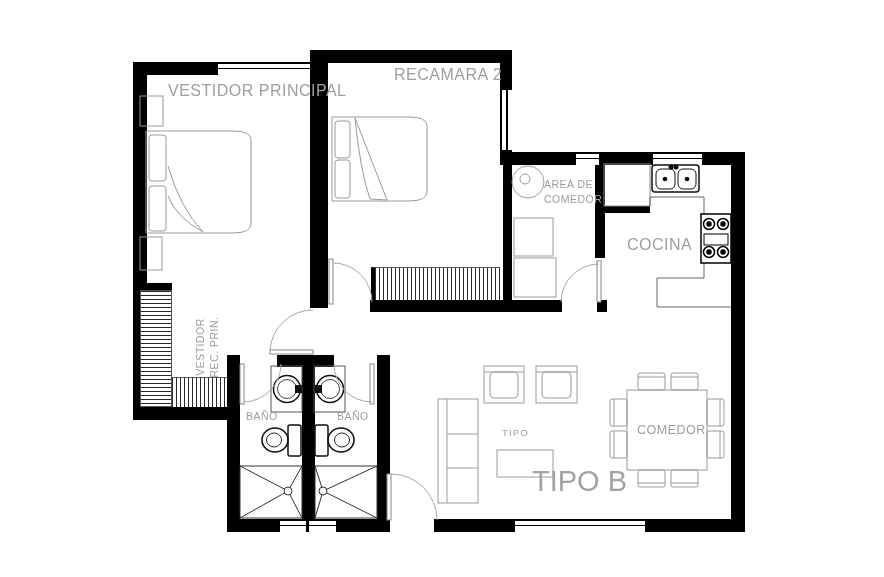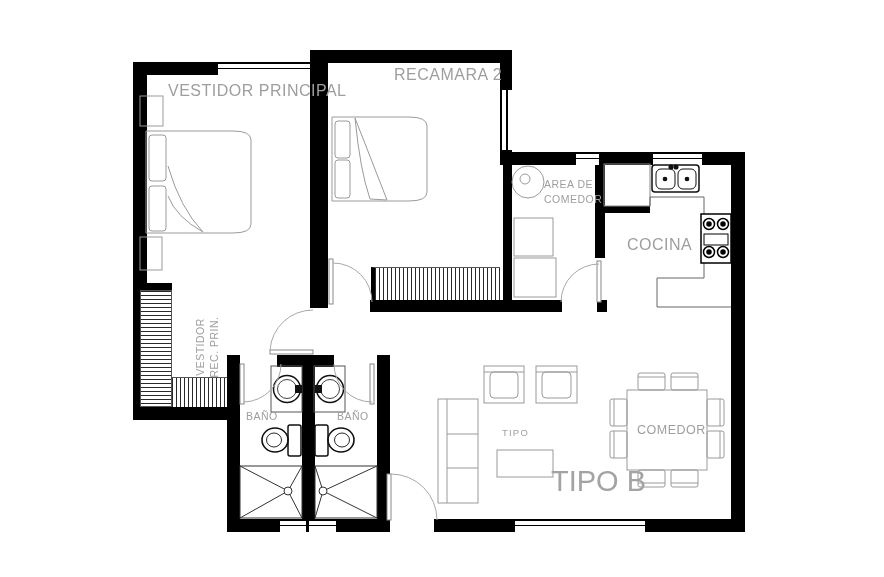--- a/index.html
+++ b/index.html
@@ -13,21 +13,21 @@
   .hatch-h{position:absolute;background:repeating-linear-gradient(180deg,#2a2a2a 0 1px,#fff 1px 4px);
            border:1px solid #555;box-sizing:border-box;}
   .hatch-v{position:absolute;background:repeating-linear-gradient(90deg,#2a2a2a 0 1px,#fff 1px 4px);
            border-top:1px solid #555;box-sizing:border-box;}
   .label{position:absolute;color:#9e9e9e;font-size:16px;letter-spacing:.5px;white-space:nowrap;}
   .label.small{font-size:10.5px;}
   .label.tiny{font-size:9.5px;letter-spacing:1.2px;}
   .label.center{text-align:left;white-space:normal;}
   #vestidor-label{left:152px;top:333px;width:110px;line-height:14px;font-size:10.5px;
                   transform:rotate(-90deg);text-align:center;}
-  #tipo-label{left:551px;top:465px;font-size:29px;color:#a3a3a3;letter-spacing:0;}
+  #tipo-label{left:532px;top:465px;font-size:29px;color:#a3a3a3;letter-spacing:0;}
   svg{position:absolute;left:0;top:0;}
 </style>
 </head>
 <body>
 
 <div id="stage">
 
   <div class="wall" style="left:133px;top:62px;width:14px;height:358px"></div>
   <div class="wall" style="left:133px;top:62px;width:85px;height:13px"></div>
   <div class="wall" style="left:312px;top:50px;width:200px;height:13px"></div>

